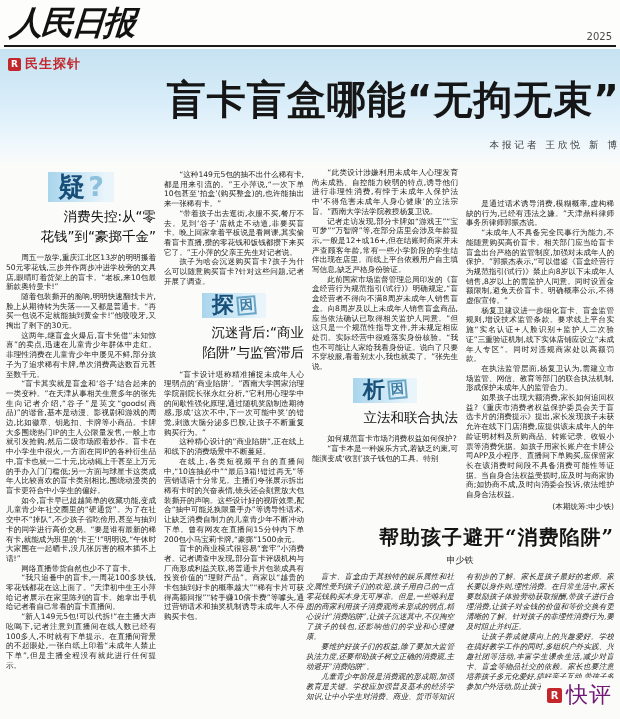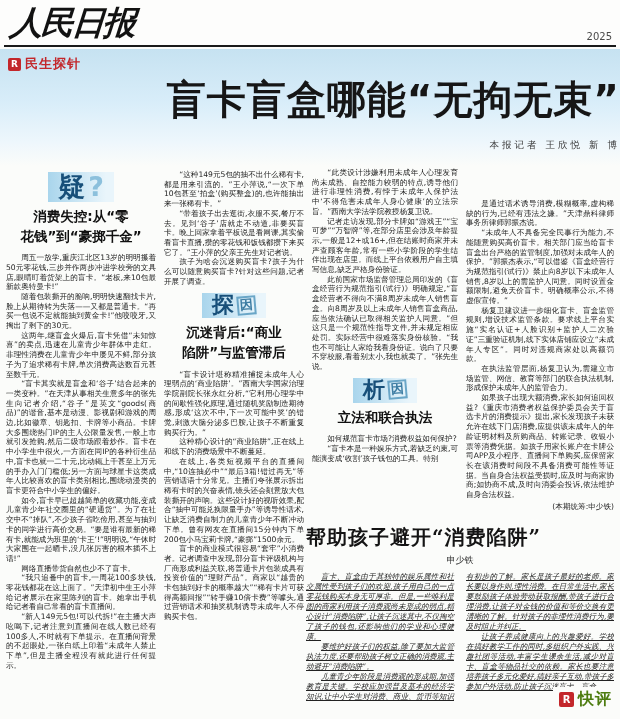--- a/index.html
+++ b/index.html
@@ -32,35 +32,35 @@
   .col4{left:466px;width:148px;top:3px;height:354px;margin-top:30px;}
   
   .lbl-band{display:flex;align-items:flex-end;gap:3px;width:max-content;max-width:100%;
             background:linear-gradient(90deg,#a9d5ec,#e9f5fb 88%);padding:1px 10px 2px 10px;
             margin:2px auto 5px auto;}
   .lbl-doubt .lbl-char{font-size:27px;font-weight:900;color:#174f79;line-height:1;}
   .lbl-doubt .lbl-mark{font-size:27px;font-weight:900;color:#8cc0dc;line-height:1;}
   .lbl-cause .lbl-char,.lbl-solution .lbl-char{font-size:22px;font-weight:900;color:#174f79;line-height:1;}
   .lbl-boxchar{font-size:13px;font-weight:700;color:#3e7da3;border:2px solid #6aa6c7;
                padding:0 1px;line-height:1.15;transform:rotate(-5deg);margin-bottom:2px;}
-  .subhead{font-size:13.5px;font-weight:700;text-align:center;line-height:1.45;color:#101010;
+  .subhead{font-size:13.5px;font-weight:400;text-align:right;line-height:1.45;color:#101010;
            margin:1px 0 7px 0;text-indent:0;}
   .credit-line{text-indent:0 !important;text-align:right;margin-top:2px !important;}
   
   .kp{position:absolute;left:306px;top:358px;width:308px;height:192px;}
-  .kp-head{text-align:left;font-size:20px;font-weight:900;color:#141414;
+  .kp-head{text-align:right;font-size:20px;font-weight:900;color:#141414;
            font-family:"DejaVu Serif",serif;letter-spacing:1px;}
   .kp-author{text-align:center;font-size:9px;color:#333;margin:3px 0 5px 0;}
   .kp-body{column-count:2;column-gap:12px;font-size:7.5px;line-height:10px;text-align:justify;
-           font-style:italic;font-family:"DejaVu Serif",serif;color:#232323;height:132px;overflow:hidden;text-decoration:underline;}
+           font-style:italic;font-family:"DejaVu Serif",serif;color:#232323;height:132px;overflow:hidden;}
   .kp-body p{margin:0;text-indent:2em;}
   .kp-tag{position:absolute;right:2px;bottom:4px;display:flex;align-items:center;gap:4px;
           background:#fbfcfa;padding:2px 0 2px 6px;}
   .kp-tag .rbox{width:15px;height:15px;font-size:10px;}
-  .kp-tag-label{font-size:16px;font-weight:700;color:#4d7c0f;letter-spacing:1px;}
+  .kp-tag-label{font-size:22px;font-weight:400;color:#701a75;letter-spacing:1px;}
 </style>
 </head>
 <body>
 
 <div class="page">
 
   <div class="masthead">
     <div class="mh-logo">人民日报</div>
     <div class="mh-year">2025</div>
     <div class="mh-rule"></div>

